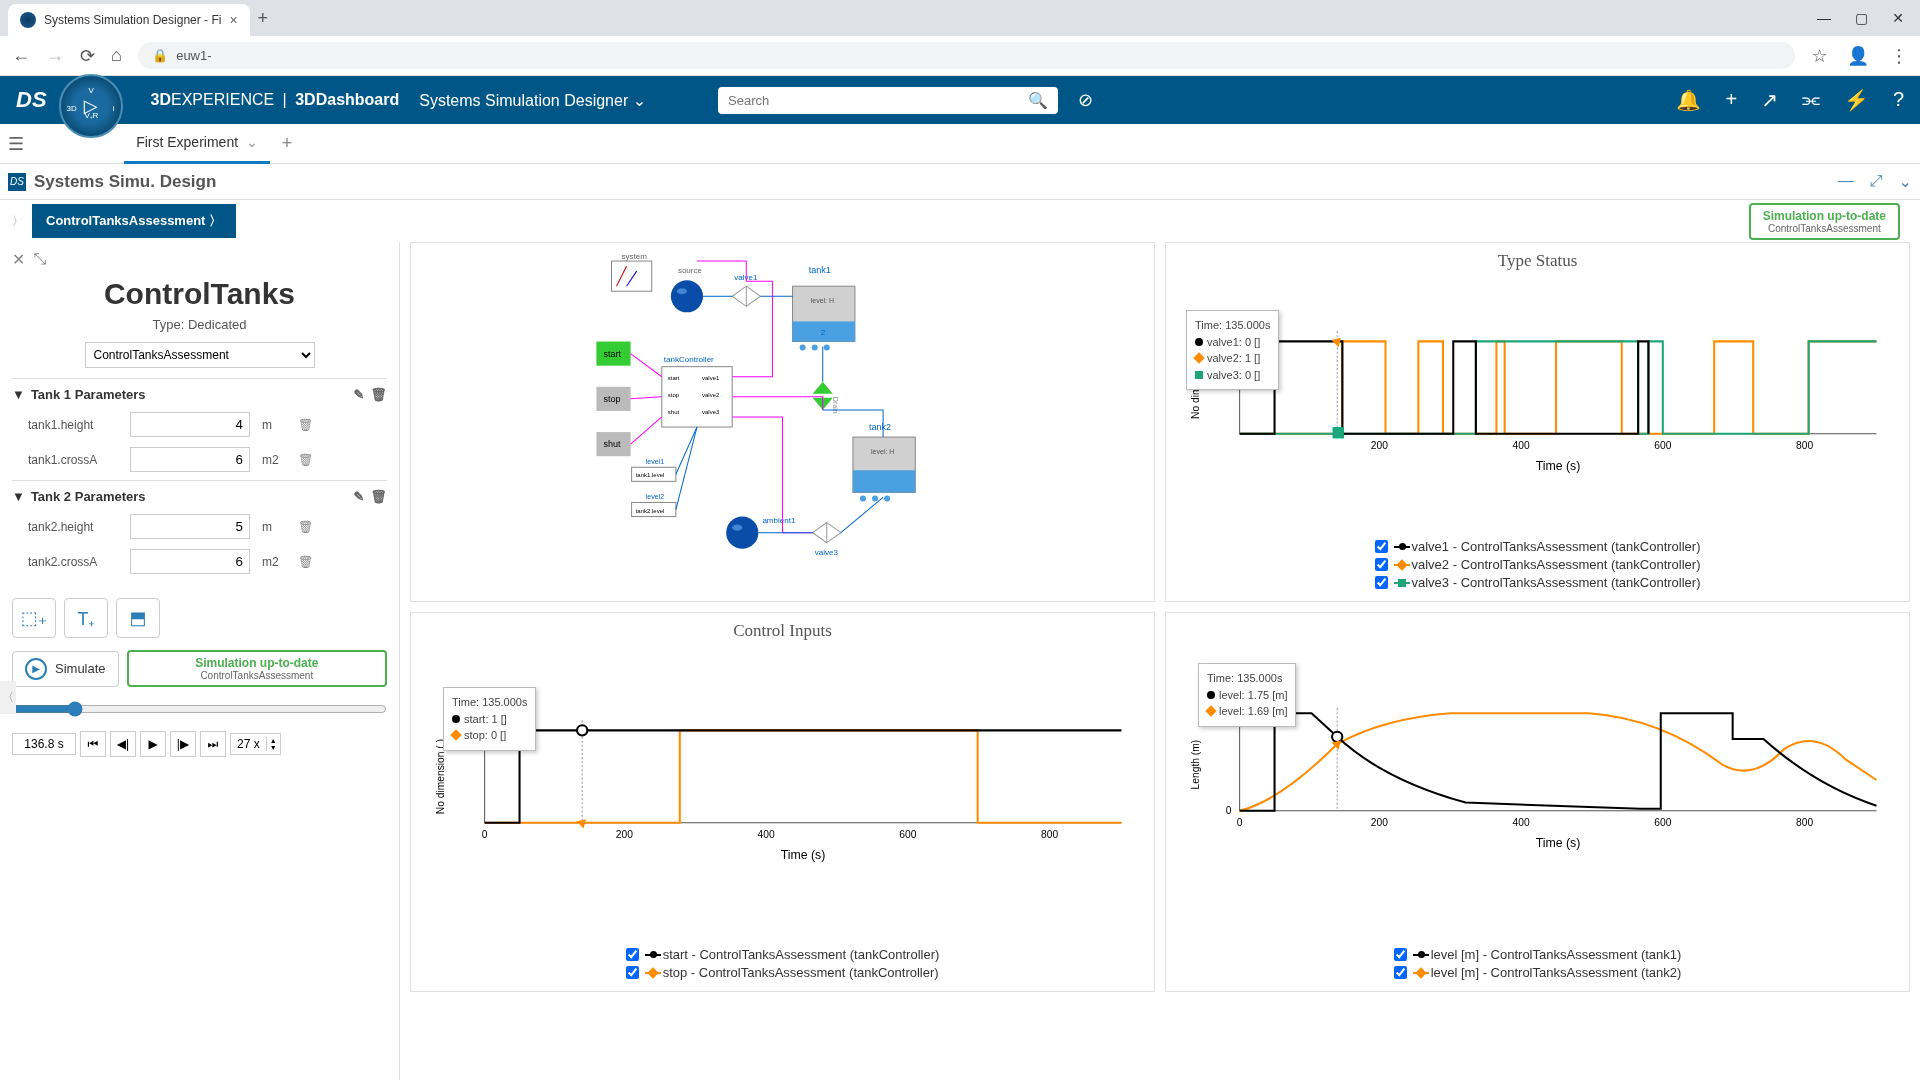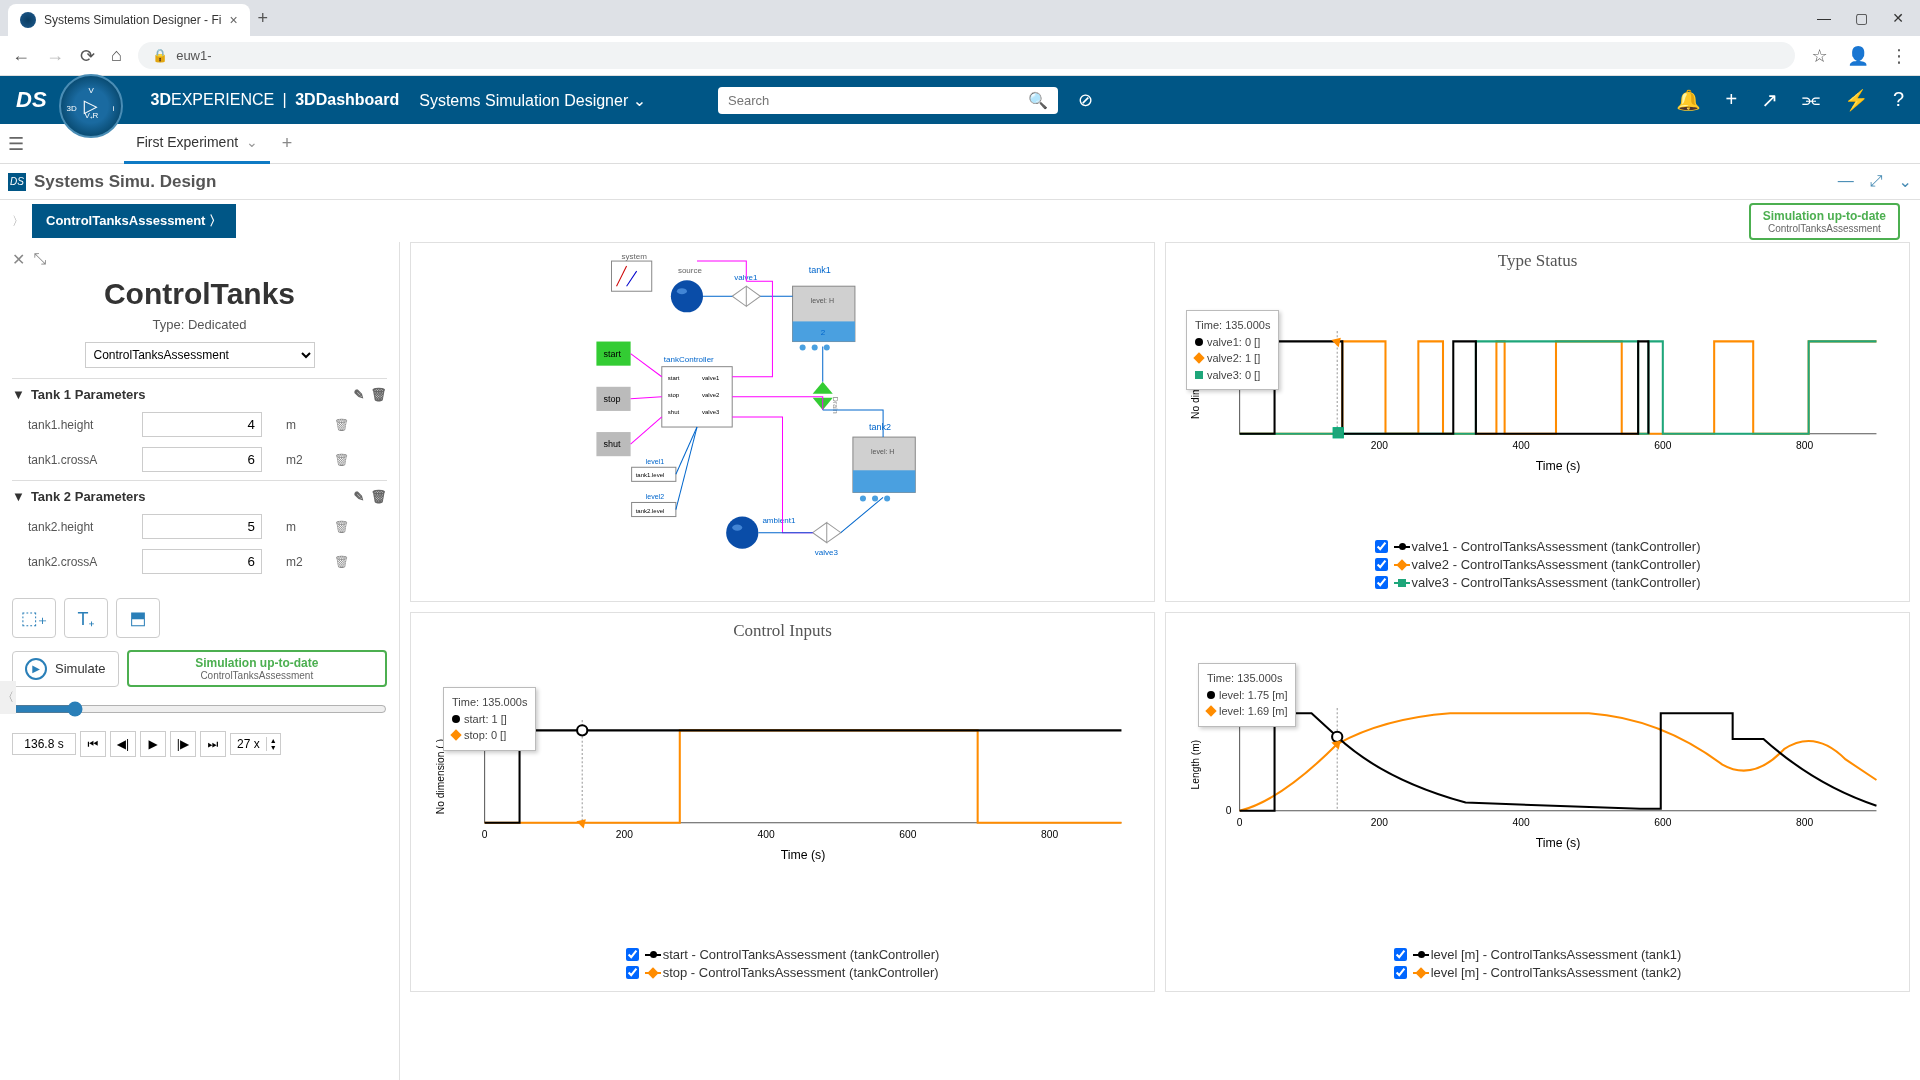--- a/index.html
+++ b/index.html
@@ -62,21 +62,21 @@
 .panel { border: 1px solid #e0e0e0; border-radius: 0; background: #fff; padding: 8px 12px; display: flex; flex-direction: column; align-items: center; }
 
 
 .lp-top-icons { display: flex; gap: 8px; color: #888; }
 .lp-title { text-align: center; font-size: 30px; font-weight: bold; color: #333; margin-top: 8px; }
 .lp-subtitle { text-align: center; font-size: 13px; color: #555; margin-top: 6px; }
 .lp-select { width: 230px; margin: 10px auto; display: block; padding: 4px; border: 1px solid #ccc; background: #fff; font-size: 12px; }
 .lp-section { border-top: 1px solid #ddd; padding: 8px 0; }
 .lp-section-header { display: flex; align-items: center; gap: 6px; font-size: 13px; font-weight: bold; color: #333; cursor: pointer; }
 .lp-section-header .actions { margin-left: auto; display: flex; gap: 6px; color: #666; font-size: 13px; }
-.lp-param-row { display: flex; align-items: center; gap: 24px; margin: 10px 0 0 16px; font-size: 12px; color: #555; }
+.lp-param-row { display: flex; align-items: center; gap: 12px; margin: 10px 0 0 16px; font-size: 12px; color: #555; }
 .lp-param-row input { width: 120px; text-align: right; padding: 4px 6px; border: 1px solid #ccc; }
 .lp-param-row .unit { width: 24px; }
 .lp-param-row .del { color: #888; }
 .lp-toolbar { display: flex; gap: 8px; margin-top: 16px; }
 .lp-tool-btn { width: 44px; height: 40px; border: 1px solid #ccc; border-radius: 4px; background: #fff; display: flex; align-items: center; justify-content: center; color: #2a7fb8; font-size: 18px; }
 .lp-simulate-row { display: flex; gap: 8px; margin-top: 12px; align-items: center; }
 .lp-sim-btn { display: flex; align-items: center; gap: 8px; border: 1px solid #ccc; border-radius: 4px; padding: 6px 12px; font-size: 13px; color: #333; }
 .lp-sim-play { width: 22px; height: 22px; border-radius: 50%; border: 2px solid #2a7fb8; display: flex; align-items: center; justify-content: center; color: #2a7fb8; font-size: 10px; }
 .lp-sim-status { border: 2px solid #4caf50; border-radius: 4px; padding: 4px 10px; text-align: center; flex: 1; }
 .lp-slider { width: 100%; margin-top: 14px; accent-color: #2a7fb8; }

